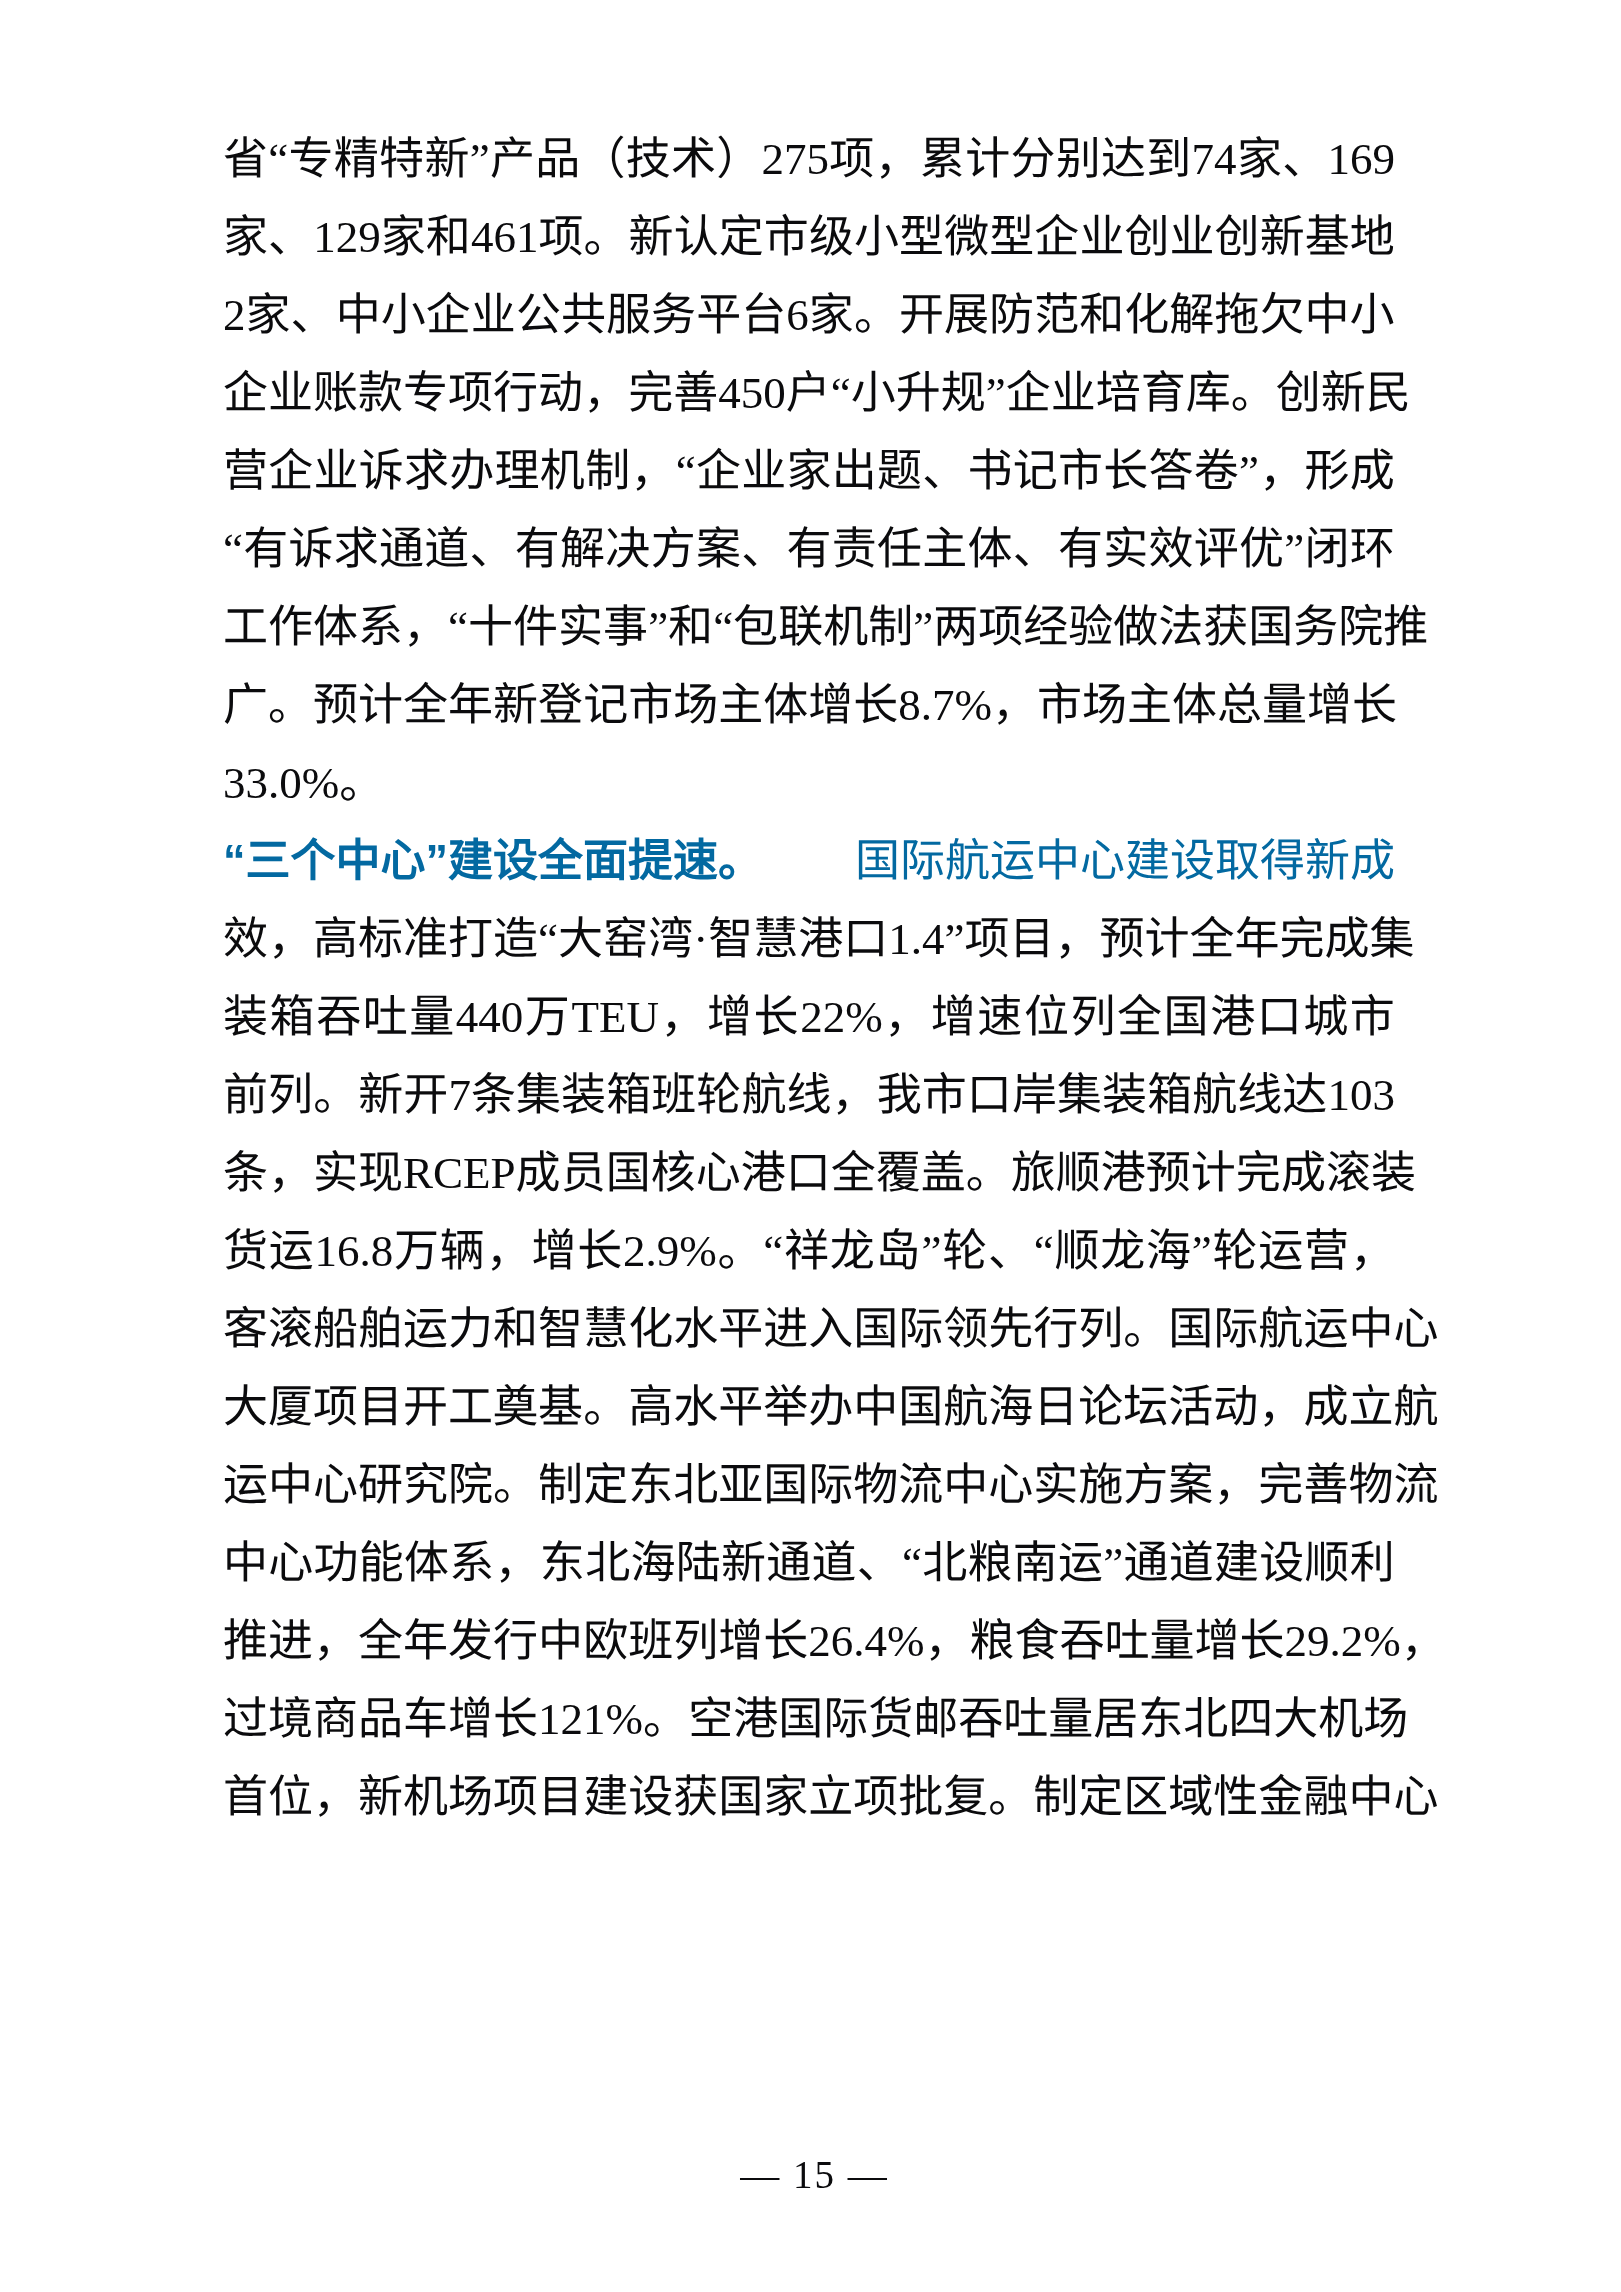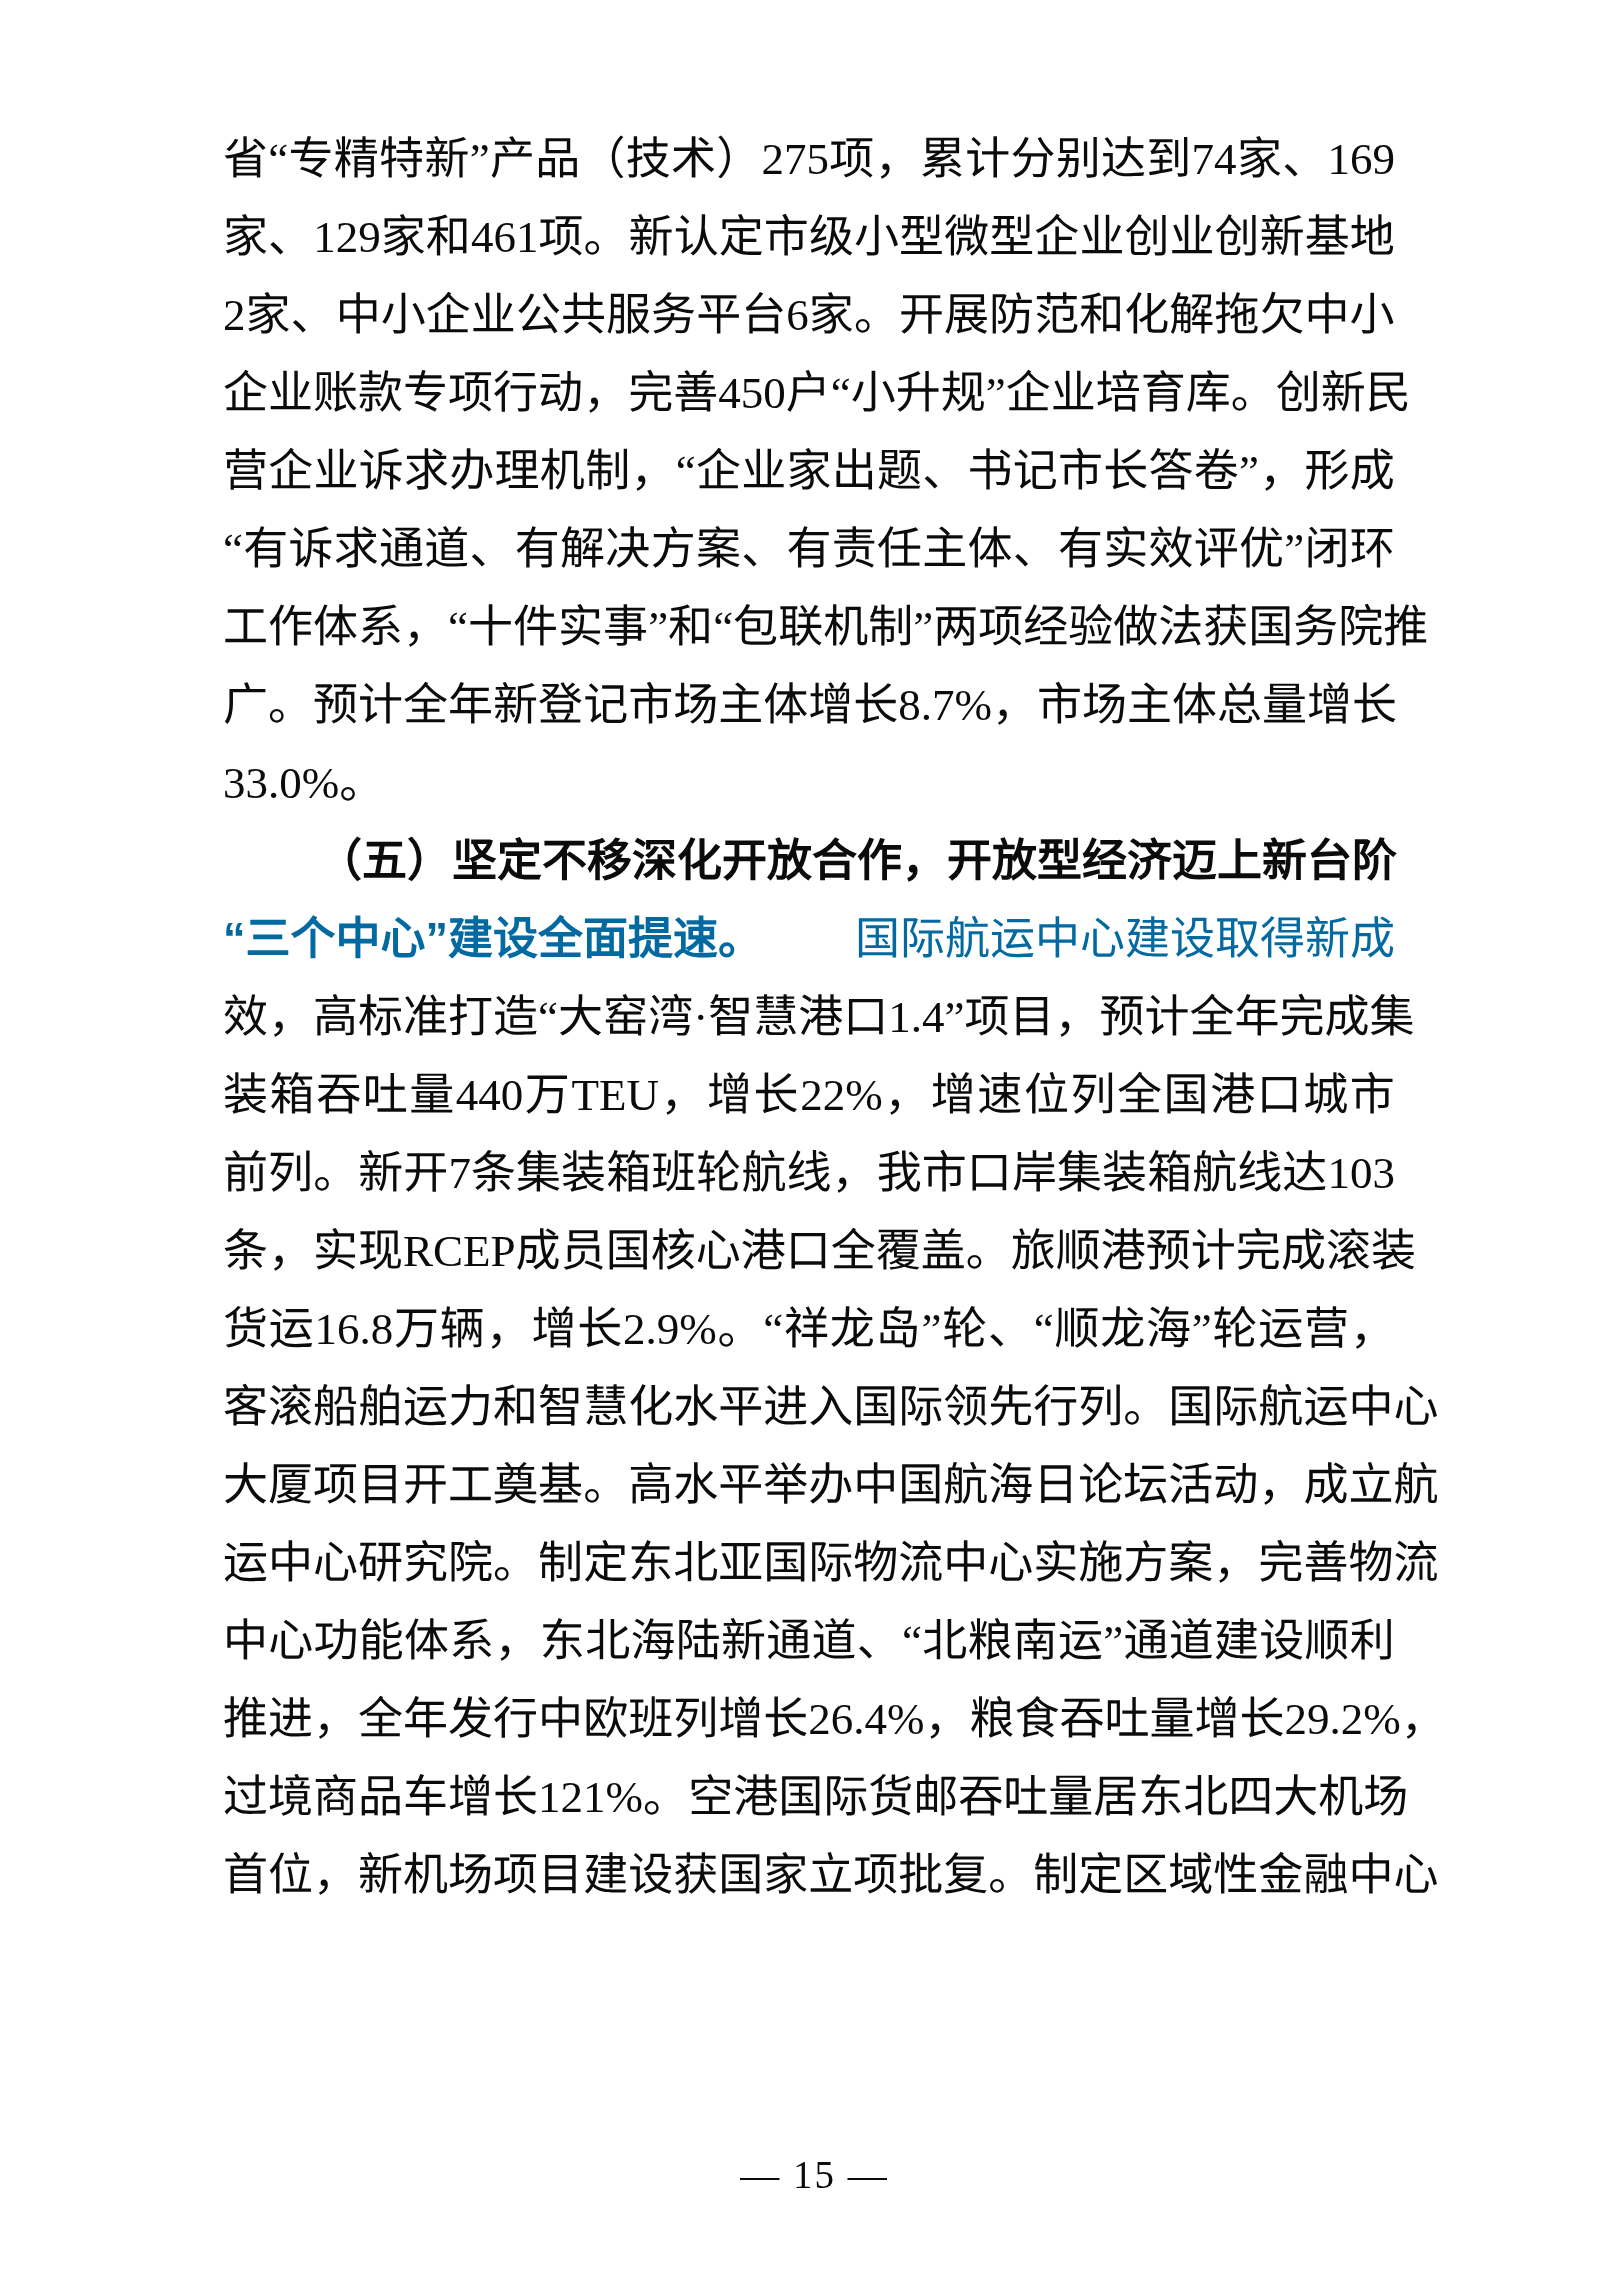--- a/index.html
+++ b/index.html
@@ -329,21 +329,20 @@
         <span>场</span>
         <span>主</span>
         <span>体</span>
         <span>总</span>
         <span>量</span>
         <span>增</span>
         <span>长</span>
       </div>
     <div class="para-line ragged">33.0%。</div>
 
-    <div class="heading-line indent2">（五）坚定不移深化开放合作，开放型经济迈上新台阶</div>
 
     <div class="mixed-line">
       <span class="lead-in">“三个中心”建设全面提速。</span>
         <span>国际航运中心建设取得新成</span>
     </div>
     <div class="para-line">
         <span>效</span>
         <span>，</span>
         <span>高</span>
         <span>标</span>

